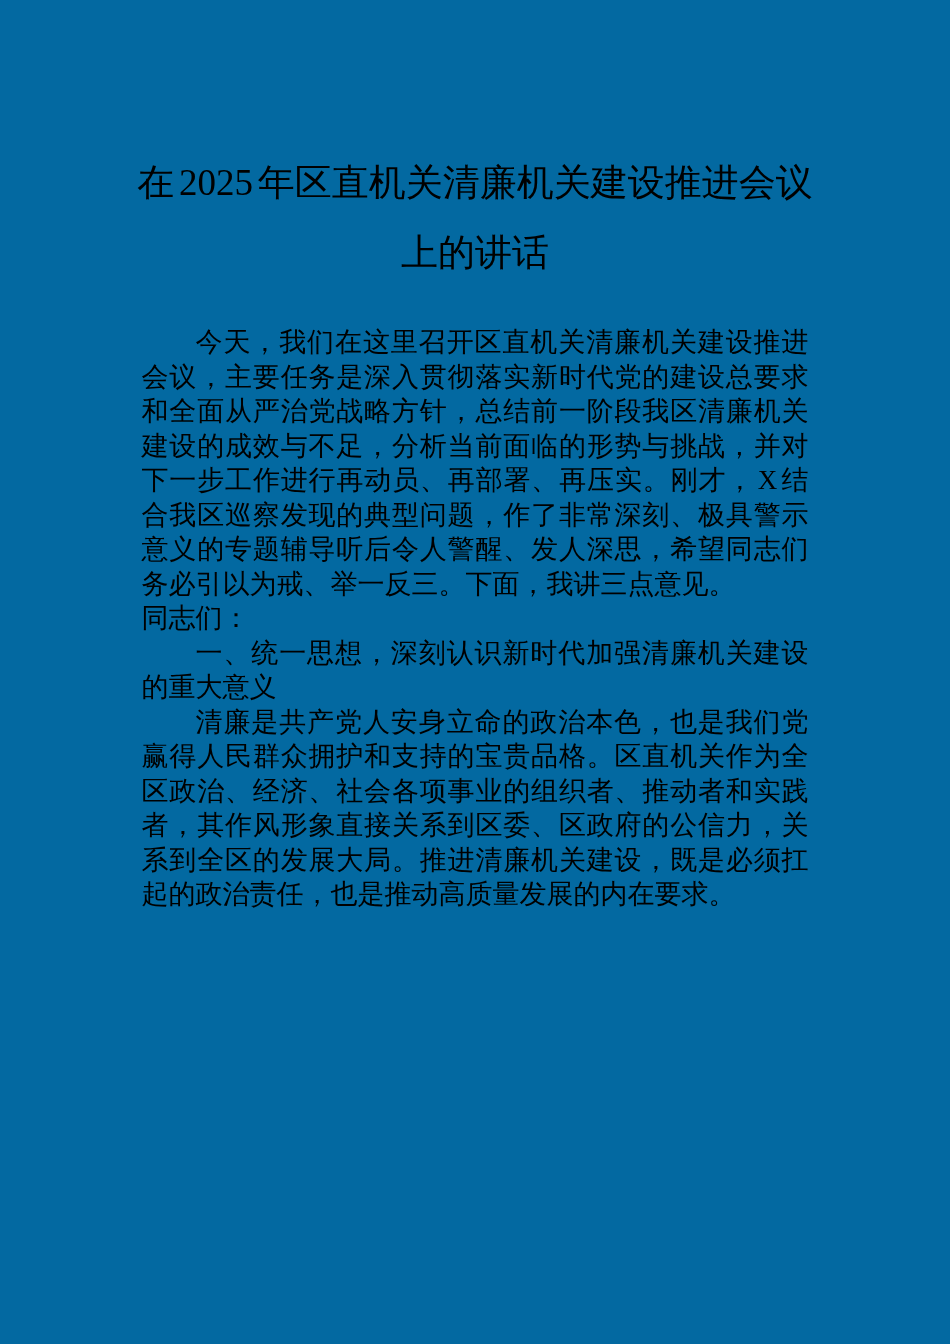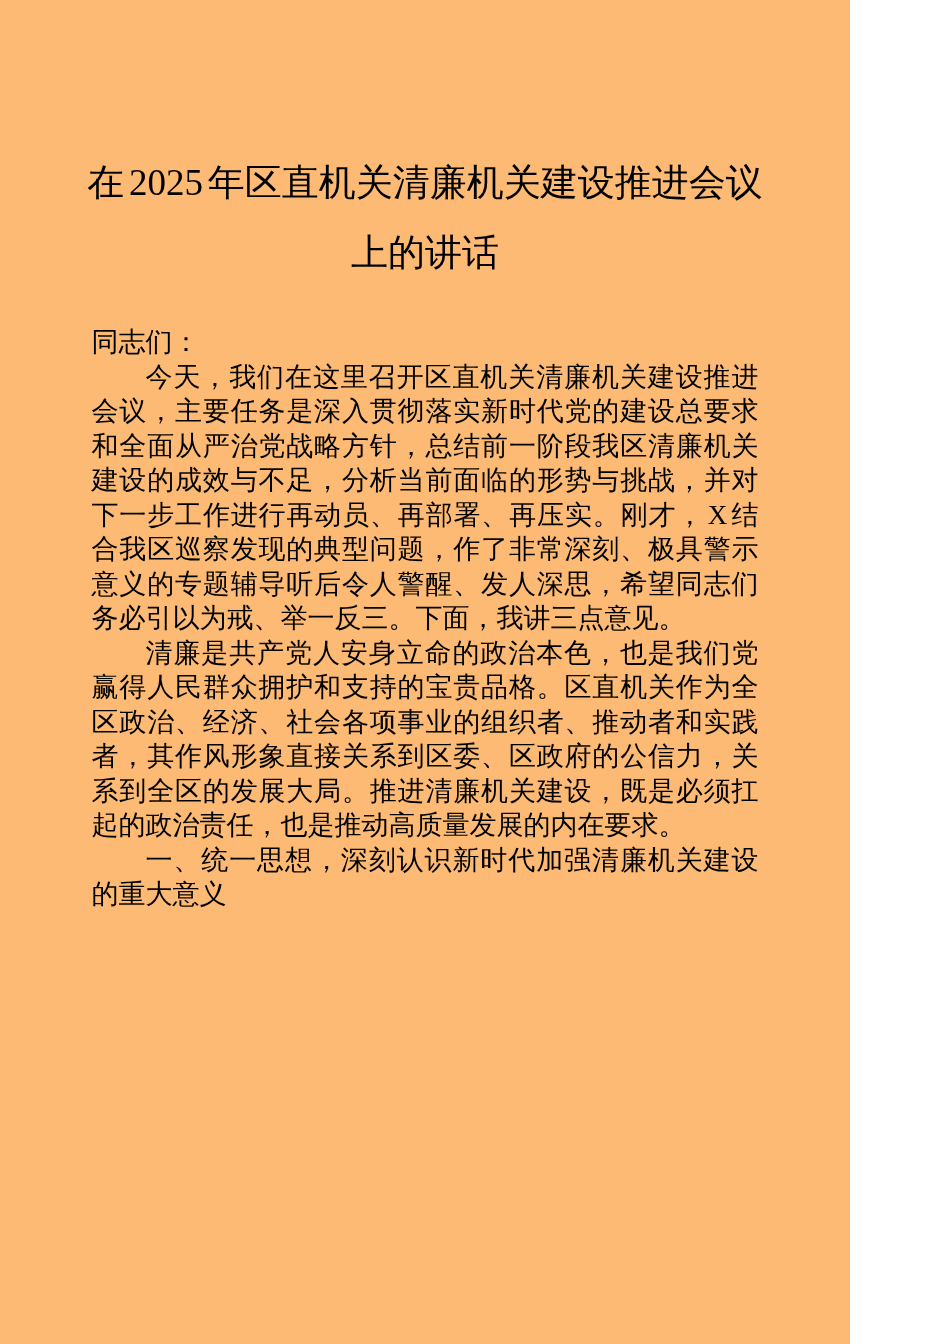--- a/index.html
+++ b/index.html
@@ -2,23 +2,23 @@
 <html><head>
 <meta charset="utf-8">
 <style>
   html, body {
     margin: 0;
     padding: 0;
     background: #ffffff;
   }
   .page {
     position: relative;
-    width: 850px;
+    width: 950px;
     height: 1344px;
-    background: #fdba74;
+    background: #0369a1;
     color: #000000;
     overflow: hidden;
     font-family: "Liberation Serif", sans-serif;
   }
   .doc-title {
     margin: 0 auto;
     padding-top: 148px;
     width: 690px;
     font-size: 37px;
     line-height: 70px;
@@ -49,18 +49,18 @@
     font-family: "Liberation Serif", serif;
     margin: 0 0.13em;
   }
 </style>
 </head>
 <body>
 
 <div class="page">
   <h1 class="doc-title">在<span class="latin">2025</span>年区直机关清廉机关建设推进会议上的讲话</h1>
   <div class="doc-body">
+      <p class="para body indent">今天，我们在这里召开区直机关清廉机关建设推进会议，主要任务是深入贯彻落实新时代党的建设总要求和全面从严治党战略方针，总结前一阶段我区清廉机关建设的成效与不足，分析当前面临的形势与挑战，并对下一步工作进行再动员、再部署、再压实。刚才，<span class="latin">X</span>结合我区巡察发现的典型问题，作了非常深刻、极具警示意义的专题辅导听后令人警醒、发人深思，希望同志们务必引以为戒、举一反三。下面，我讲三点意见。</p>
       <p class="para salutation">同志们：</p>
-      <p class="para body indent">今天，我们在这里召开区直机关清廉机关建设推进会议，主要任务是深入贯彻落实新时代党的建设总要求和全面从严治党战略方针，总结前一阶段我区清廉机关建设的成效与不足，分析当前面临的形势与挑战，并对下一步工作进行再动员、再部署、再压实。刚才，<span class="latin">X</span>结合我区巡察发现的典型问题，作了非常深刻、极具警示意义的专题辅导听后令人警醒、发人深思，希望同志们务必引以为戒、举一反三。下面，我讲三点意见。</p>
+      <p class="para section-heading indent">一、统一思想，深刻认识新时代加强清廉机关建设的重大意义</p>
       <p class="para body indent">清廉是共产党人安身立命的政治本色，也是我们党赢得人民群众拥护和支持的宝贵品格。区直机关作为全区政治、经济、社会各项事业的组织者、推动者和实践者，其作风形象直接关系到区委、区政府的公信力，关系到全区的发展大局。推进清廉机关建设，既是必须扛起的政治责任，也是推动高质量发展的内在要求。</p>
-      <p class="para section-heading indent">一、统一思想，深刻认识新时代加强清廉机关建设的重大意义</p>
     </div>
 </div>
 
 </body></html>

